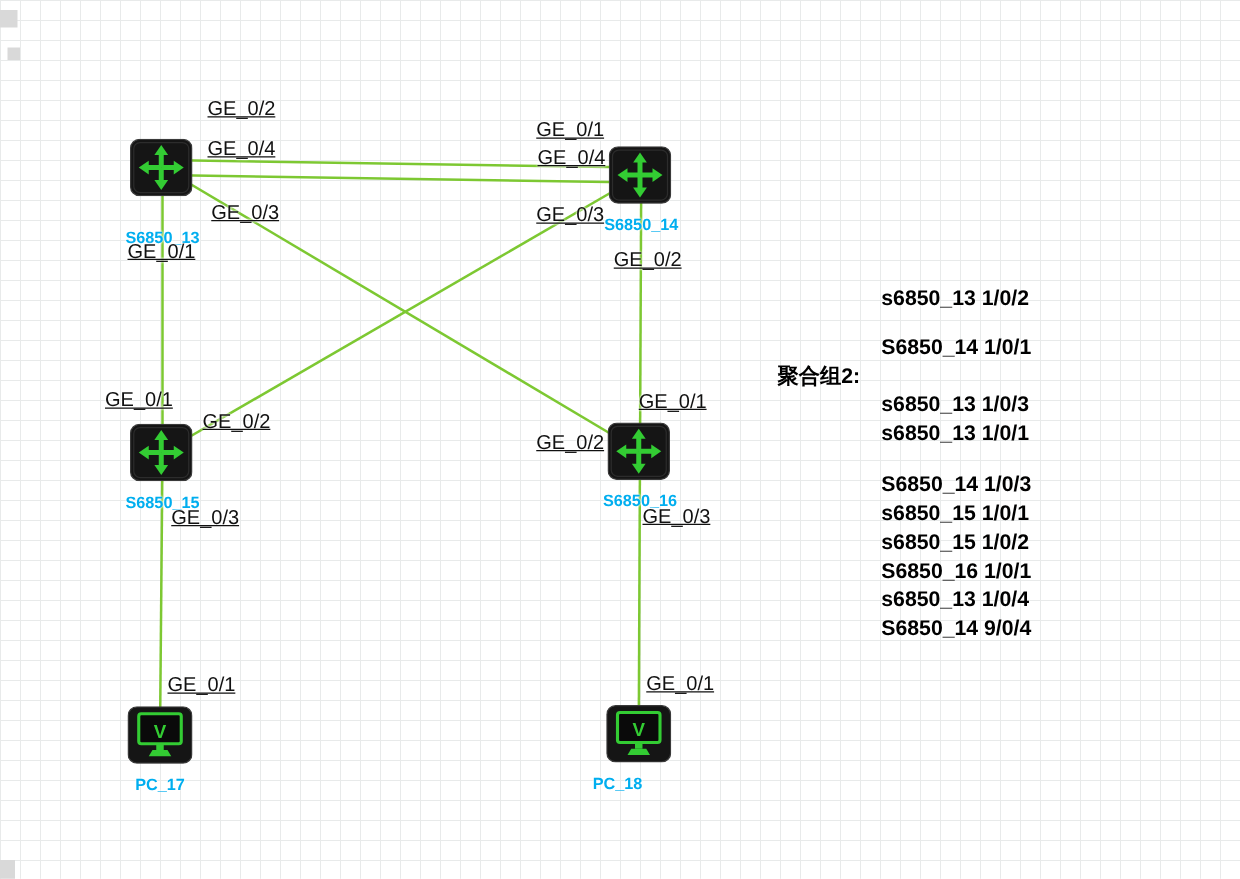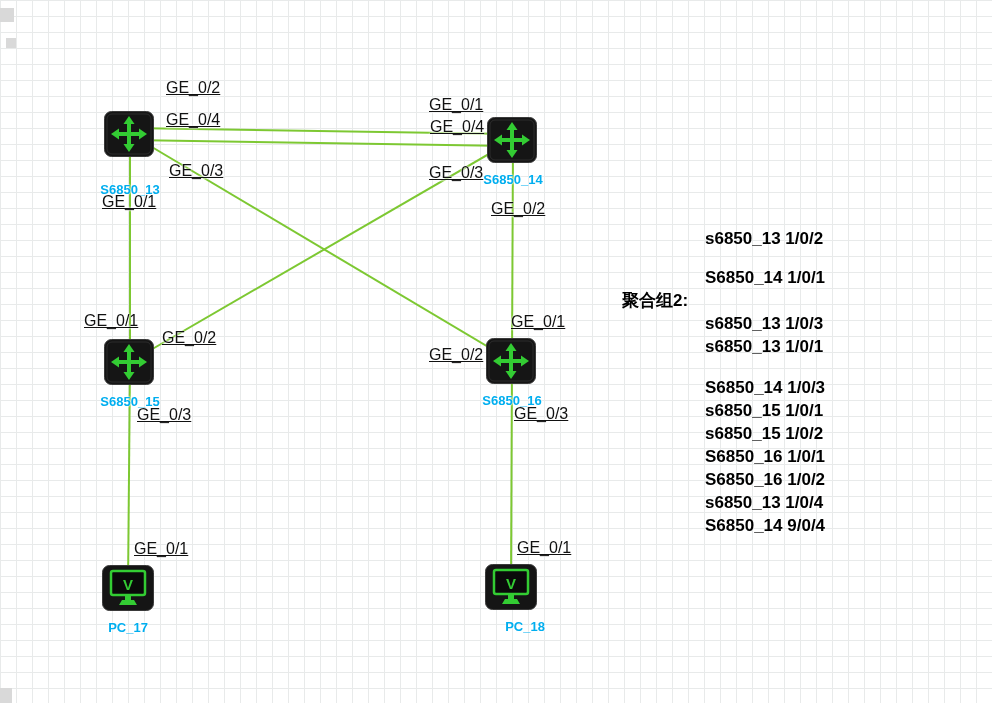--- a/index.html
+++ b/index.html
@@ -79,21 +79,20 @@
   <div id="notes" style="left: 622px; top: 227px;">
       <div class="note-line indent" style="color: rgb(0, 0, 0);">s6850_13 1/0/2</div>
       <div class="note-line indent" style="color: rgb(0, 0, 0); margin-top: 16px;">S6850_14 1/0/1</div>
       <div class="note-line" style="color: rgb(0, 0, 0);">聚合组2:</div>
       <div class="note-line indent" style="color: rgb(0, 0, 0);">s6850_13 1/0/3</div>
       <div class="note-line indent" style="color: rgb(0, 0, 0);">s6850_13 1/0/1</div>
       <div class="note-line indent" style="color: rgb(0, 0, 0); margin-top: 18px;">S6850_14 1/0/3</div>
       <div class="note-line indent" style="color: rgb(0, 0, 0);">s6850_15 1/0/1</div>
       <div class="note-line indent" style="color: rgb(0, 0, 0);">s6850_15 1/0/2</div>
       <div class="note-line indent" style="color: rgb(0, 0, 0);">S6850_16 1/0/1</div>
-      <div class="note-line indent" style="color: rgb(0, 0, 0);">S6850_16 1/0/2</div>
       <div class="note-line indent" style="color: rgb(0, 0, 0);">s6850_13 1/0/4</div>
       <div class="note-line indent" style="color: rgb(0, 0, 0);">S6850_14 9/0/4</div>
     </div>
 <div class="device" style="left: 104px; top: 111px;"><svg width="50" height="46" viewBox="0 0 50 46">
         <rect x="0.5" y="0.5" width="49" height="45" rx="7" fill="#151515" stroke="#3a3a3a"></rect>
         <rect x="3" y="3" width="44" height="40" rx="5" fill="none" stroke="#2c2c2c"></rect>
         <g fill="#33cc33">
           <polygon points="25,5 19.5,13 30.5,13"></polygon>
           <rect x="23" y="12" width="4" height="11"></rect>
           <polygon points="25,41 19.5,33 30.5,33"></polygon>
@@ -158,21 +157,21 @@
         <path d="M17 40 L35 40 L32 35 L20 35 Z" fill="#33cc33"></path>
       </svg></div>
     <div class="device-label" style="left: 128px; top: 620px; color: rgb(0, 174, 239);">PC_17</div>
     <div class="device" style="left: 485px; top: 564px;"><svg width="52" height="46" viewBox="0 0 52 46">
         <rect x="0.5" y="0.5" width="51" height="45" rx="7" fill="#151515" stroke="#3a3a3a"></rect>
         <rect x="9" y="6" width="34" height="24" rx="2" fill="#0a0a0a" stroke="#33cc33" stroke-width="2.5"></rect>
         <text x="26" y="25" fill="#33cc33" font-size="15" font-weight="bold" text-anchor="middle" font-family="Liberation Sans, sans-serif">V</text>
         <rect x="23" y="31" width="6" height="4" fill="#33cc33"></rect>
         <path d="M17 40 L35 40 L32 35 L20 35 Z" fill="#33cc33"></path>
       </svg></div>
-    <div class="device-label" style="left: 525px; top: 619px; color: rgb(0, 174, 239);">PC_18</div>
+    <div class="device-label" style="left: 494px; top: 619px; color: rgb(0, 174, 239);">PC_18</div>
     <div class="port-label" style="left: 166px; top: 79px; color: rgb(17, 17, 17);">GE_0/2</div>
     <div class="port-label" style="left: 166px; top: 111px; color: rgb(17, 17, 17);">GE_0/4</div>
     <div class="port-label" style="left: 429px; top: 96px; color: rgb(17, 17, 17);">GE_0/1</div>
     <div class="port-label" style="left: 430px; top: 118px; color: rgb(17, 17, 17);">GE_0/4</div>
     <div class="port-label" style="left: 169px; top: 162px; color: rgb(17, 17, 17);">GE_0/3</div>
     <div class="port-label" style="left: 102px; top: 193px; color: rgb(17, 17, 17);">GE_0/1</div>
     <div class="port-label" style="left: 429px; top: 164px; color: rgb(17, 17, 17);">GE_0/3</div>
     <div class="port-label" style="left: 491px; top: 200px; color: rgb(17, 17, 17);">GE_0/2</div>
     <div class="port-label" style="left: 84px; top: 312px; color: rgb(17, 17, 17);">GE_0/1</div>
     <div class="port-label" style="left: 162px; top: 329px; color: rgb(17, 17, 17);">GE_0/2</div>

